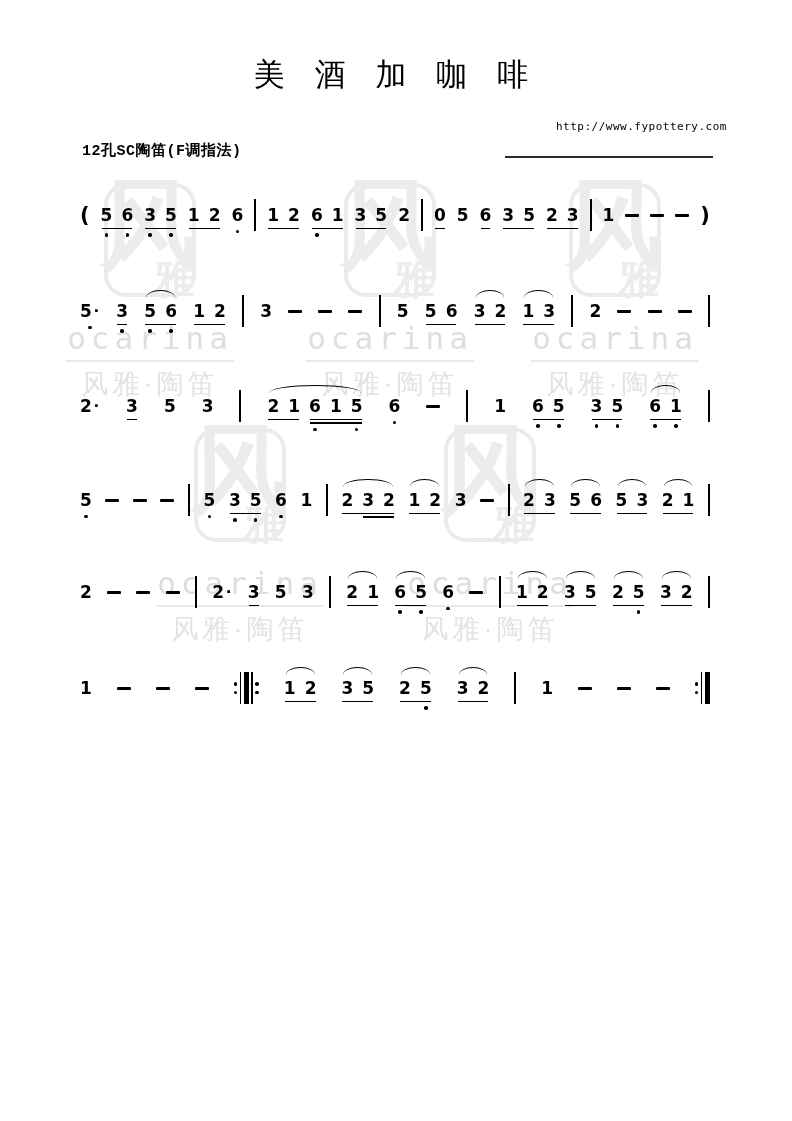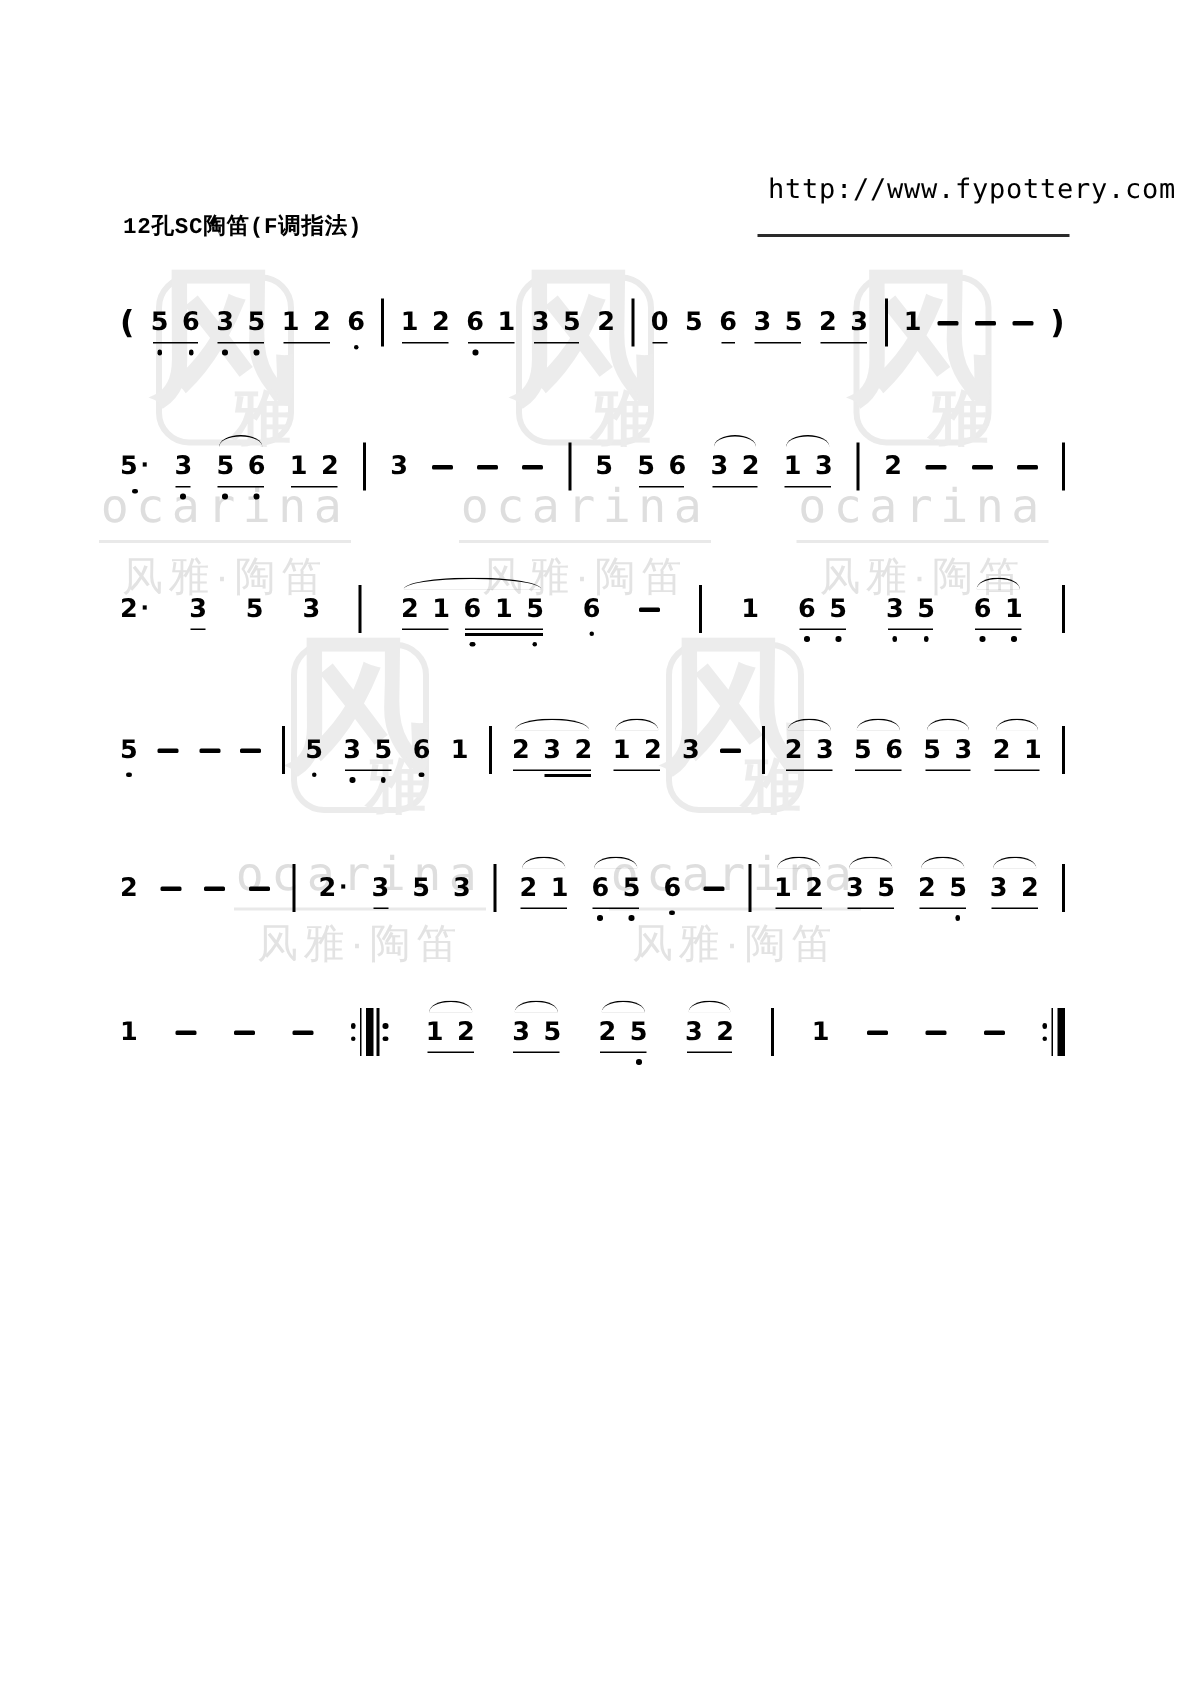--- a/index.html
+++ b/index.html
@@ -3,21 +3,21 @@
 <meta charset="utf-8">
 <style>
   html,body{margin:0;padding:0;background:#fff;}
   .page{position:relative;width:792px;height:1121px;background:#ffffff;overflow:hidden;
         font-family:"Liberation Sans",sans-serif;color:#000;}
   
   .title{position:absolute;top:54px;left:0;right:0;text-align:center;
          font-family:"DejaVu Serif",serif;font-size:31px;font-weight:400;letter-spacing:10px;}
   .credit{position:absolute;left:512px;top:117px;font-size:15px;line-height:19px;}
   .credit .maker{letter-spacing:2px;}
-  .credit .url{font-family:"DejaVu Sans Mono",monospace;font-size:18px;letter-spacing:.5px;}
+  .credit .url{font-family:"DejaVu Sans Mono",monospace;font-size:11px;letter-spacing:.5px;margin-left:44px;}
   .credit-line{position:absolute;left:505px;top:156px;width:208px;height:1.5px;background:#2a2a2a;}
   .instrument{position:absolute;left:82px;top:141px;font-size:15px;font-weight:600;letter-spacing:.5px;font-family:Liberation Mono, monospace;}
 
   
   .wm{position:absolute;width:170px;display:flex;flex-direction:column;align-items:center;z-index:1;}
   .wm-u1{left:65px;top:183px}.wm-u2{left:305px;top:183px}.wm-u3{left:530px;top:183px}
   .wm-l1{left:155px;top:428px}.wm-l2{left:405px;top:428px}
   .wlogo{width:84px;height:106px;border:4px solid #ebebeb;border-radius:22px;position:relative;margin-bottom:26px;}
   .wf{position:absolute;top:-12px;left:-8px;font-size:98px;line-height:1;color:#ececec;font-weight:700;}
   .wy{position:absolute;right:-2px;bottom:-6px;font-size:40px;line-height:1;color:#ececec;font-weight:700;}
@@ -91,20 +91,21 @@
   <div class="wm wm-l2">
     <div class="wlogo">
       <span class="wf">风</span>
       <span class="wy">雅</span>
     </div>
     <div class="wen">ocarina</div>
     <div class="wline"></div>
     <div class="wcn">风雅·陶笛</div>
   </div>
 
+  <div class="title">美 酒 加 咖 啡</div>
   <div class="credit">
     <div class="url">http://www.fypottery.com</div>
   </div>
   <div class="credit-line"></div>
   <div class="instrument">12孔SC陶笛(F调指法)</div>
 
   <div class="score">
       <div class="mline" style="top: 204px;">
         <span class="ptext">(</span>
         <span class="grp">

